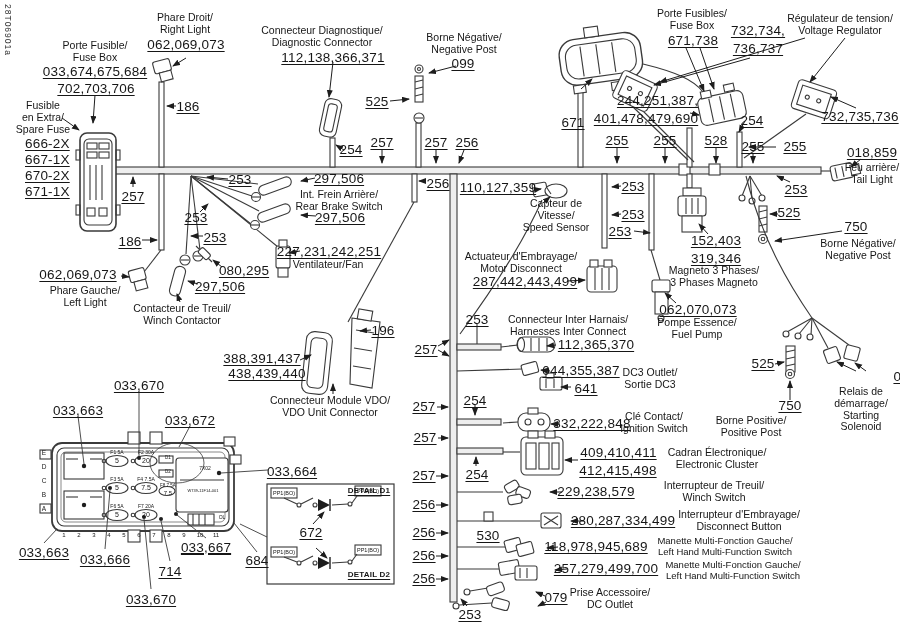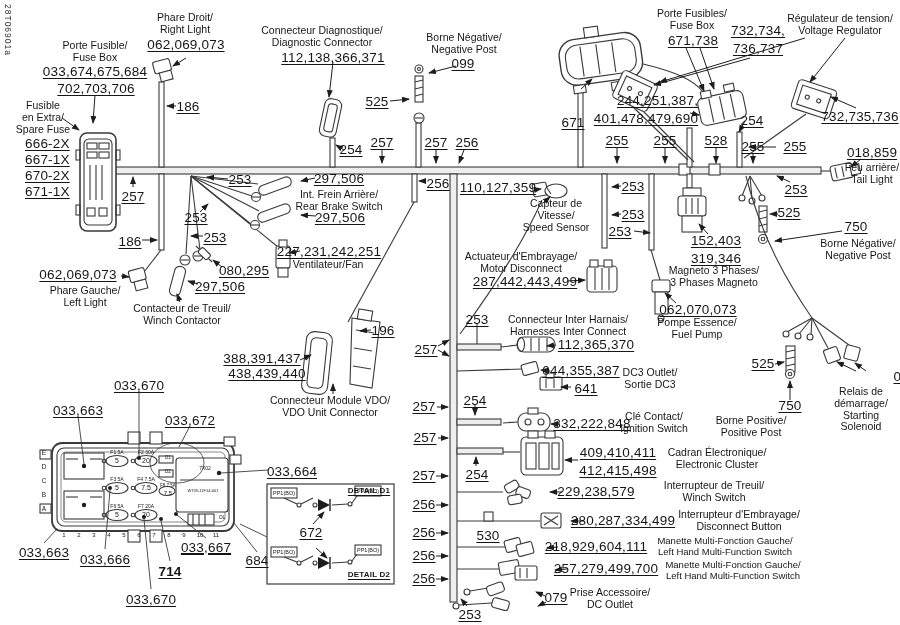--- a/index.html
+++ b/index.html
@@ -816,21 +816,21 @@
       <div class="lbl ul" style="left: 592px; top: 415px;">
         <div>332,222,848</div>
       </div>
       <div class="lbl" style="left: 642px; top: 411px; margin-left: 12px;">
         <div>Clé Contact/</div>
         <div>Ignition Switch</div>
       </div>
       <div class="lbl ul" style="left: 425px; top: 429px;">
         <div>257</div>
       </div>
-      <div class="lbl ul" style="left: 618px; top: 444px;">
+      <div class="lbl ul" style="left: 618px; top: 444px; text-align: right;">
         <div>409,410,411</div>
         <div>412,415,498</div>
       </div>
       <div class="lbl" style="left: 717px; top: 447px;">
         <div>Cadran Électronique/</div>
         <div>Electronic Cluster</div>
       </div>
       <div class="lbl ul" style="left: 424px; top: 467px;">
         <div>257</div>
       </div>
@@ -854,21 +854,21 @@
         <div>Interrupteur d'Embrayage/</div>
         <div>Disconnect Button</div>
       </div>
       <div class="lbl ul" style="left: 488px; top: 527px;">
         <div>530</div>
       </div>
       <div class="lbl ul" style="left: 424px; top: 524px;">
         <div>256</div>
       </div>
       <div class="lbl ul" style="left: 596px; top: 538px;">
-        <div>218,929,604,111</div>
+        <div>118,978,945,689</div>
       </div>
       <div class="lbl" style="left: 725px; top: 536px; font-size: 9.5px;">
         <div>Manette Multi-Fonction Gauche/</div>
         <div>Left Hand Multi-Function Switch</div>
       </div>
       <div class="lbl ul" style="left: 424px; top: 547px;">
         <div>256</div>
       </div>
       <div class="lbl ul" style="left: 606px; top: 560px;">
         <div>257,279,499,700</div>
@@ -907,21 +907,21 @@
       </div>
       <div class="lbl ul" style="left: 105px; top: 551px;">
         <div>033,666</div>
       </div>
       <div class="lbl ul" style="left: 206px; top: 539px; text-decoration: underline;">
         <div>033,667</div>
       </div>
       <div class="lbl ul" style="left: 257px; top: 552px;">
         <div>684</div>
       </div>
-      <div class="lbl ul" style="left: 170px; top: 563px; font-weight: bold;">
+      <div class="lbl ul" style="left: 170px; top: 563px;">
         <div>714</div>
       </div>
       <div class="lbl ul" style="left: 151px; top: 591px;">
         <div>033,670</div>
       </div>
       <div class="lbl ul bold" style="left: 327px; top: 486px; font-size: 8px;">
         <div>DETAIL D1</div>
       </div>
       <div class="lbl ul" style="left: 311px; top: 524px;">
         <div>672</div>

